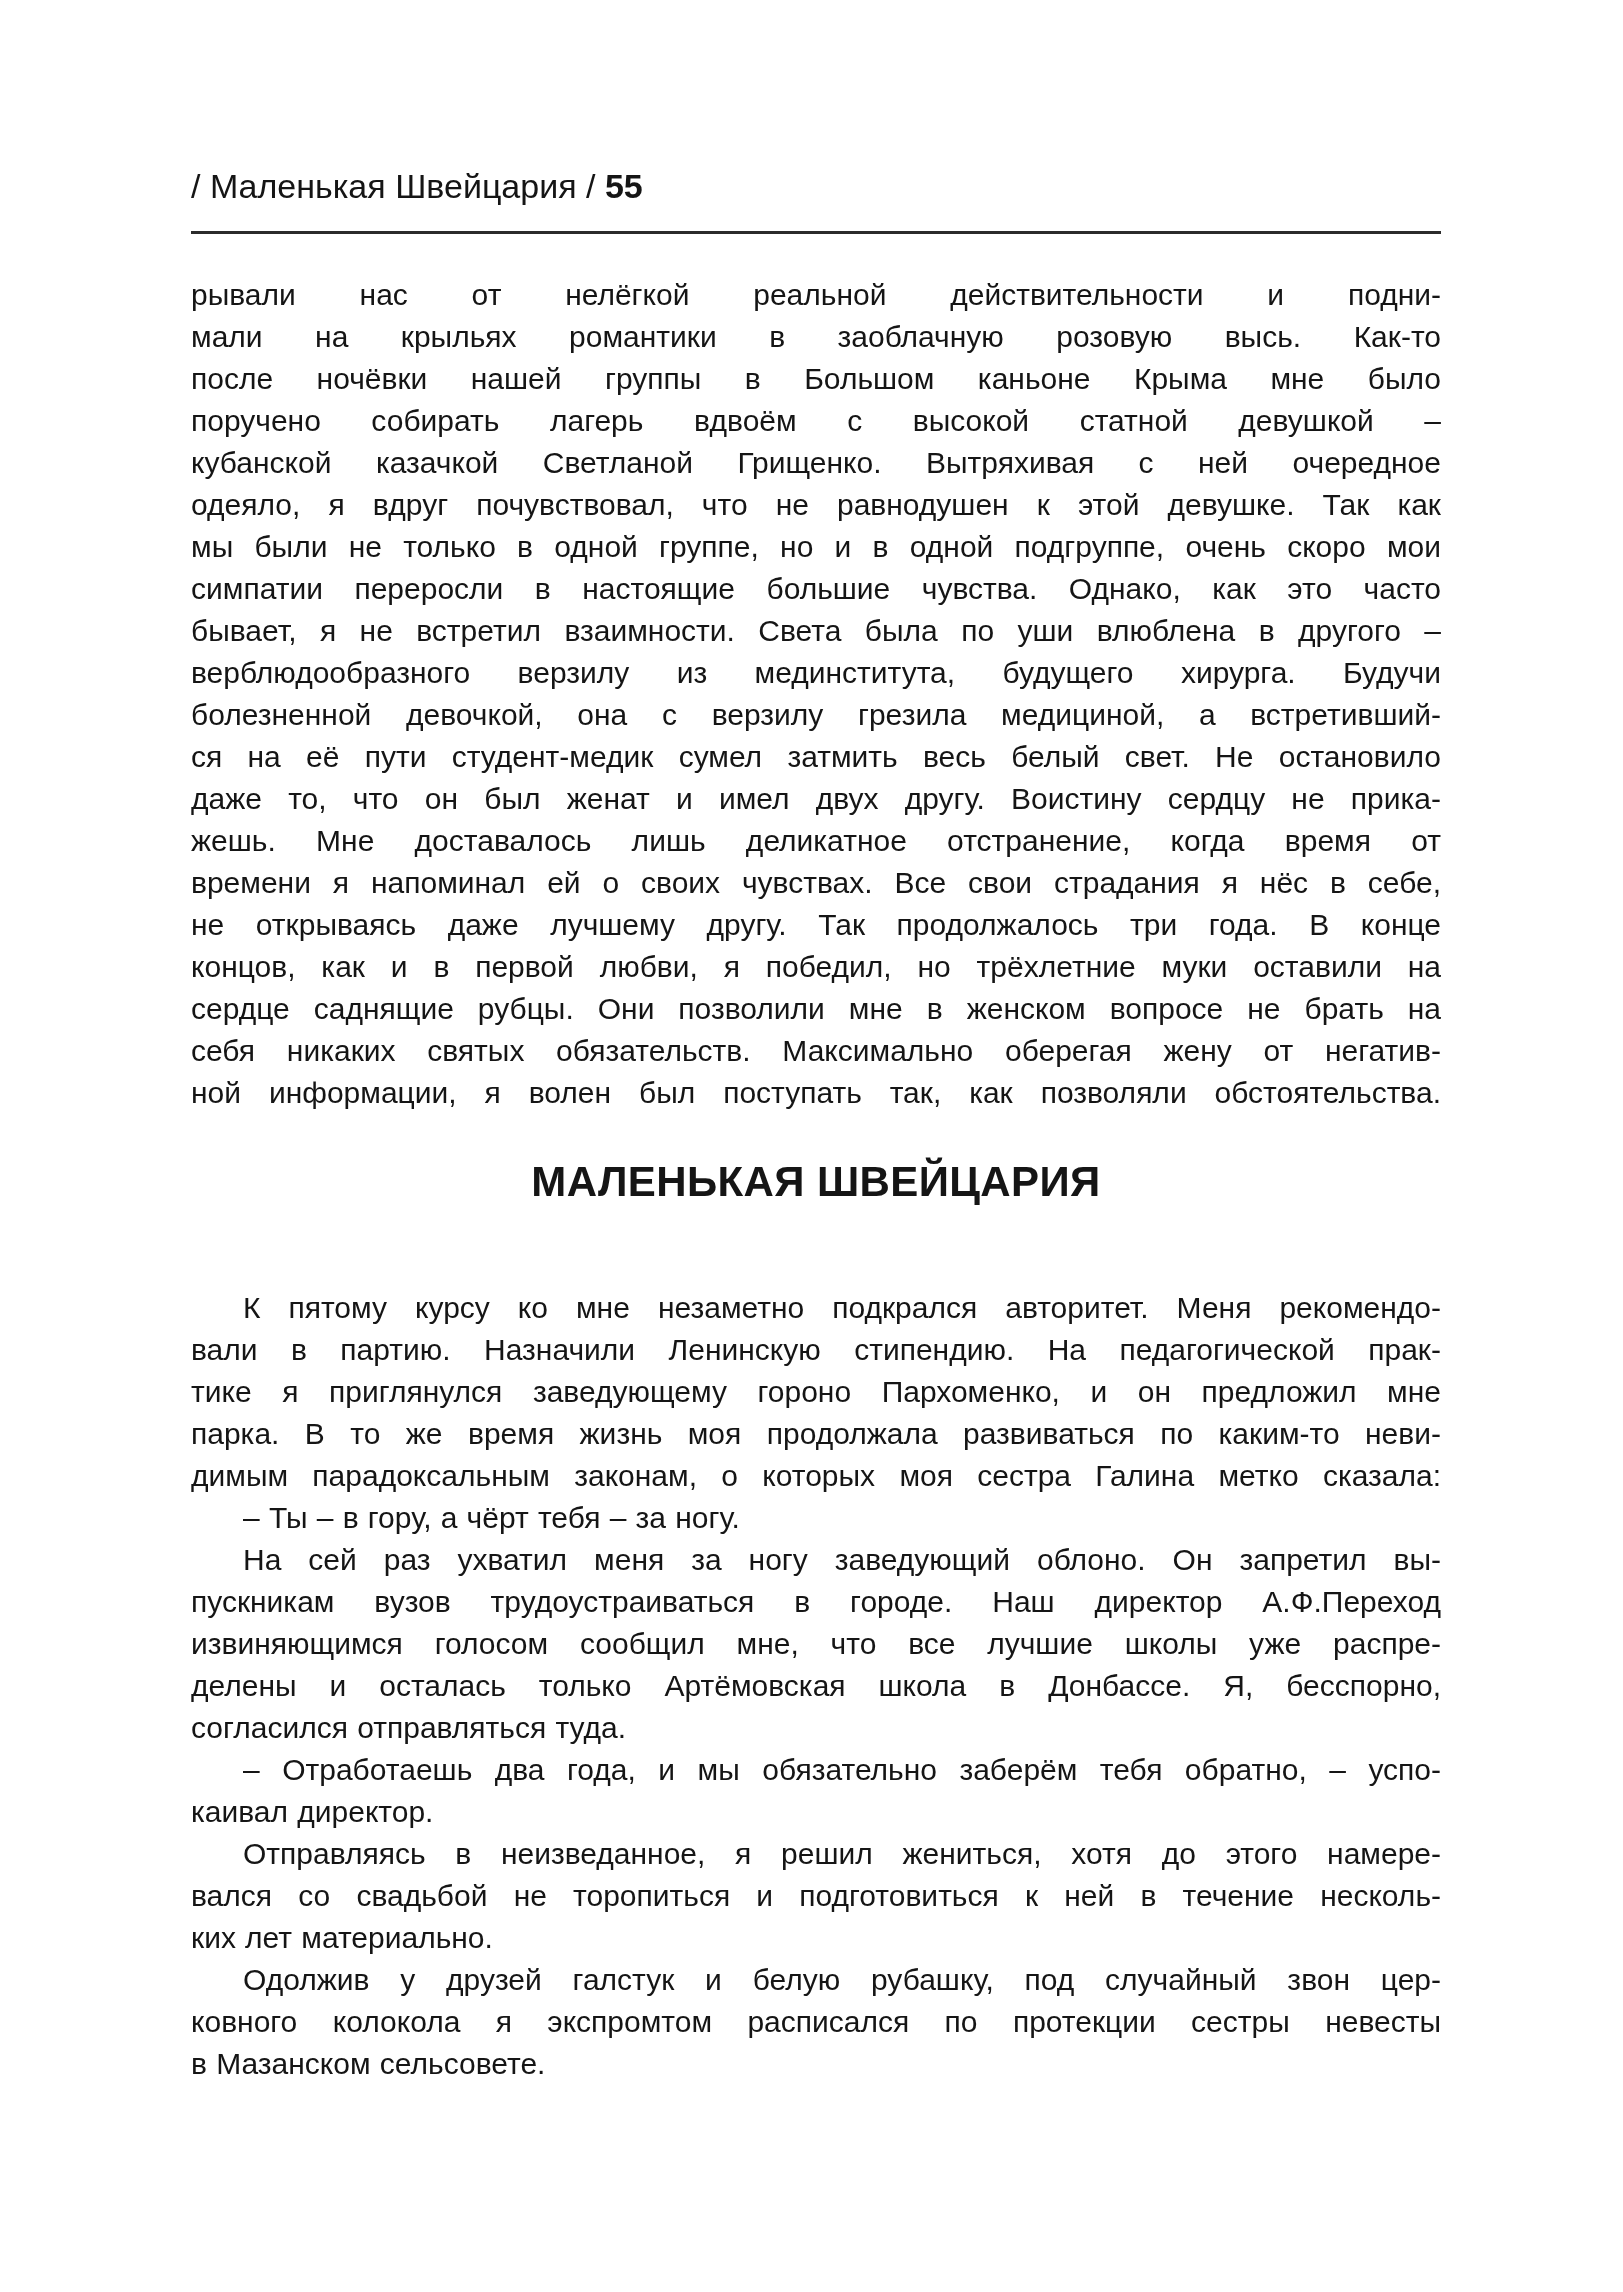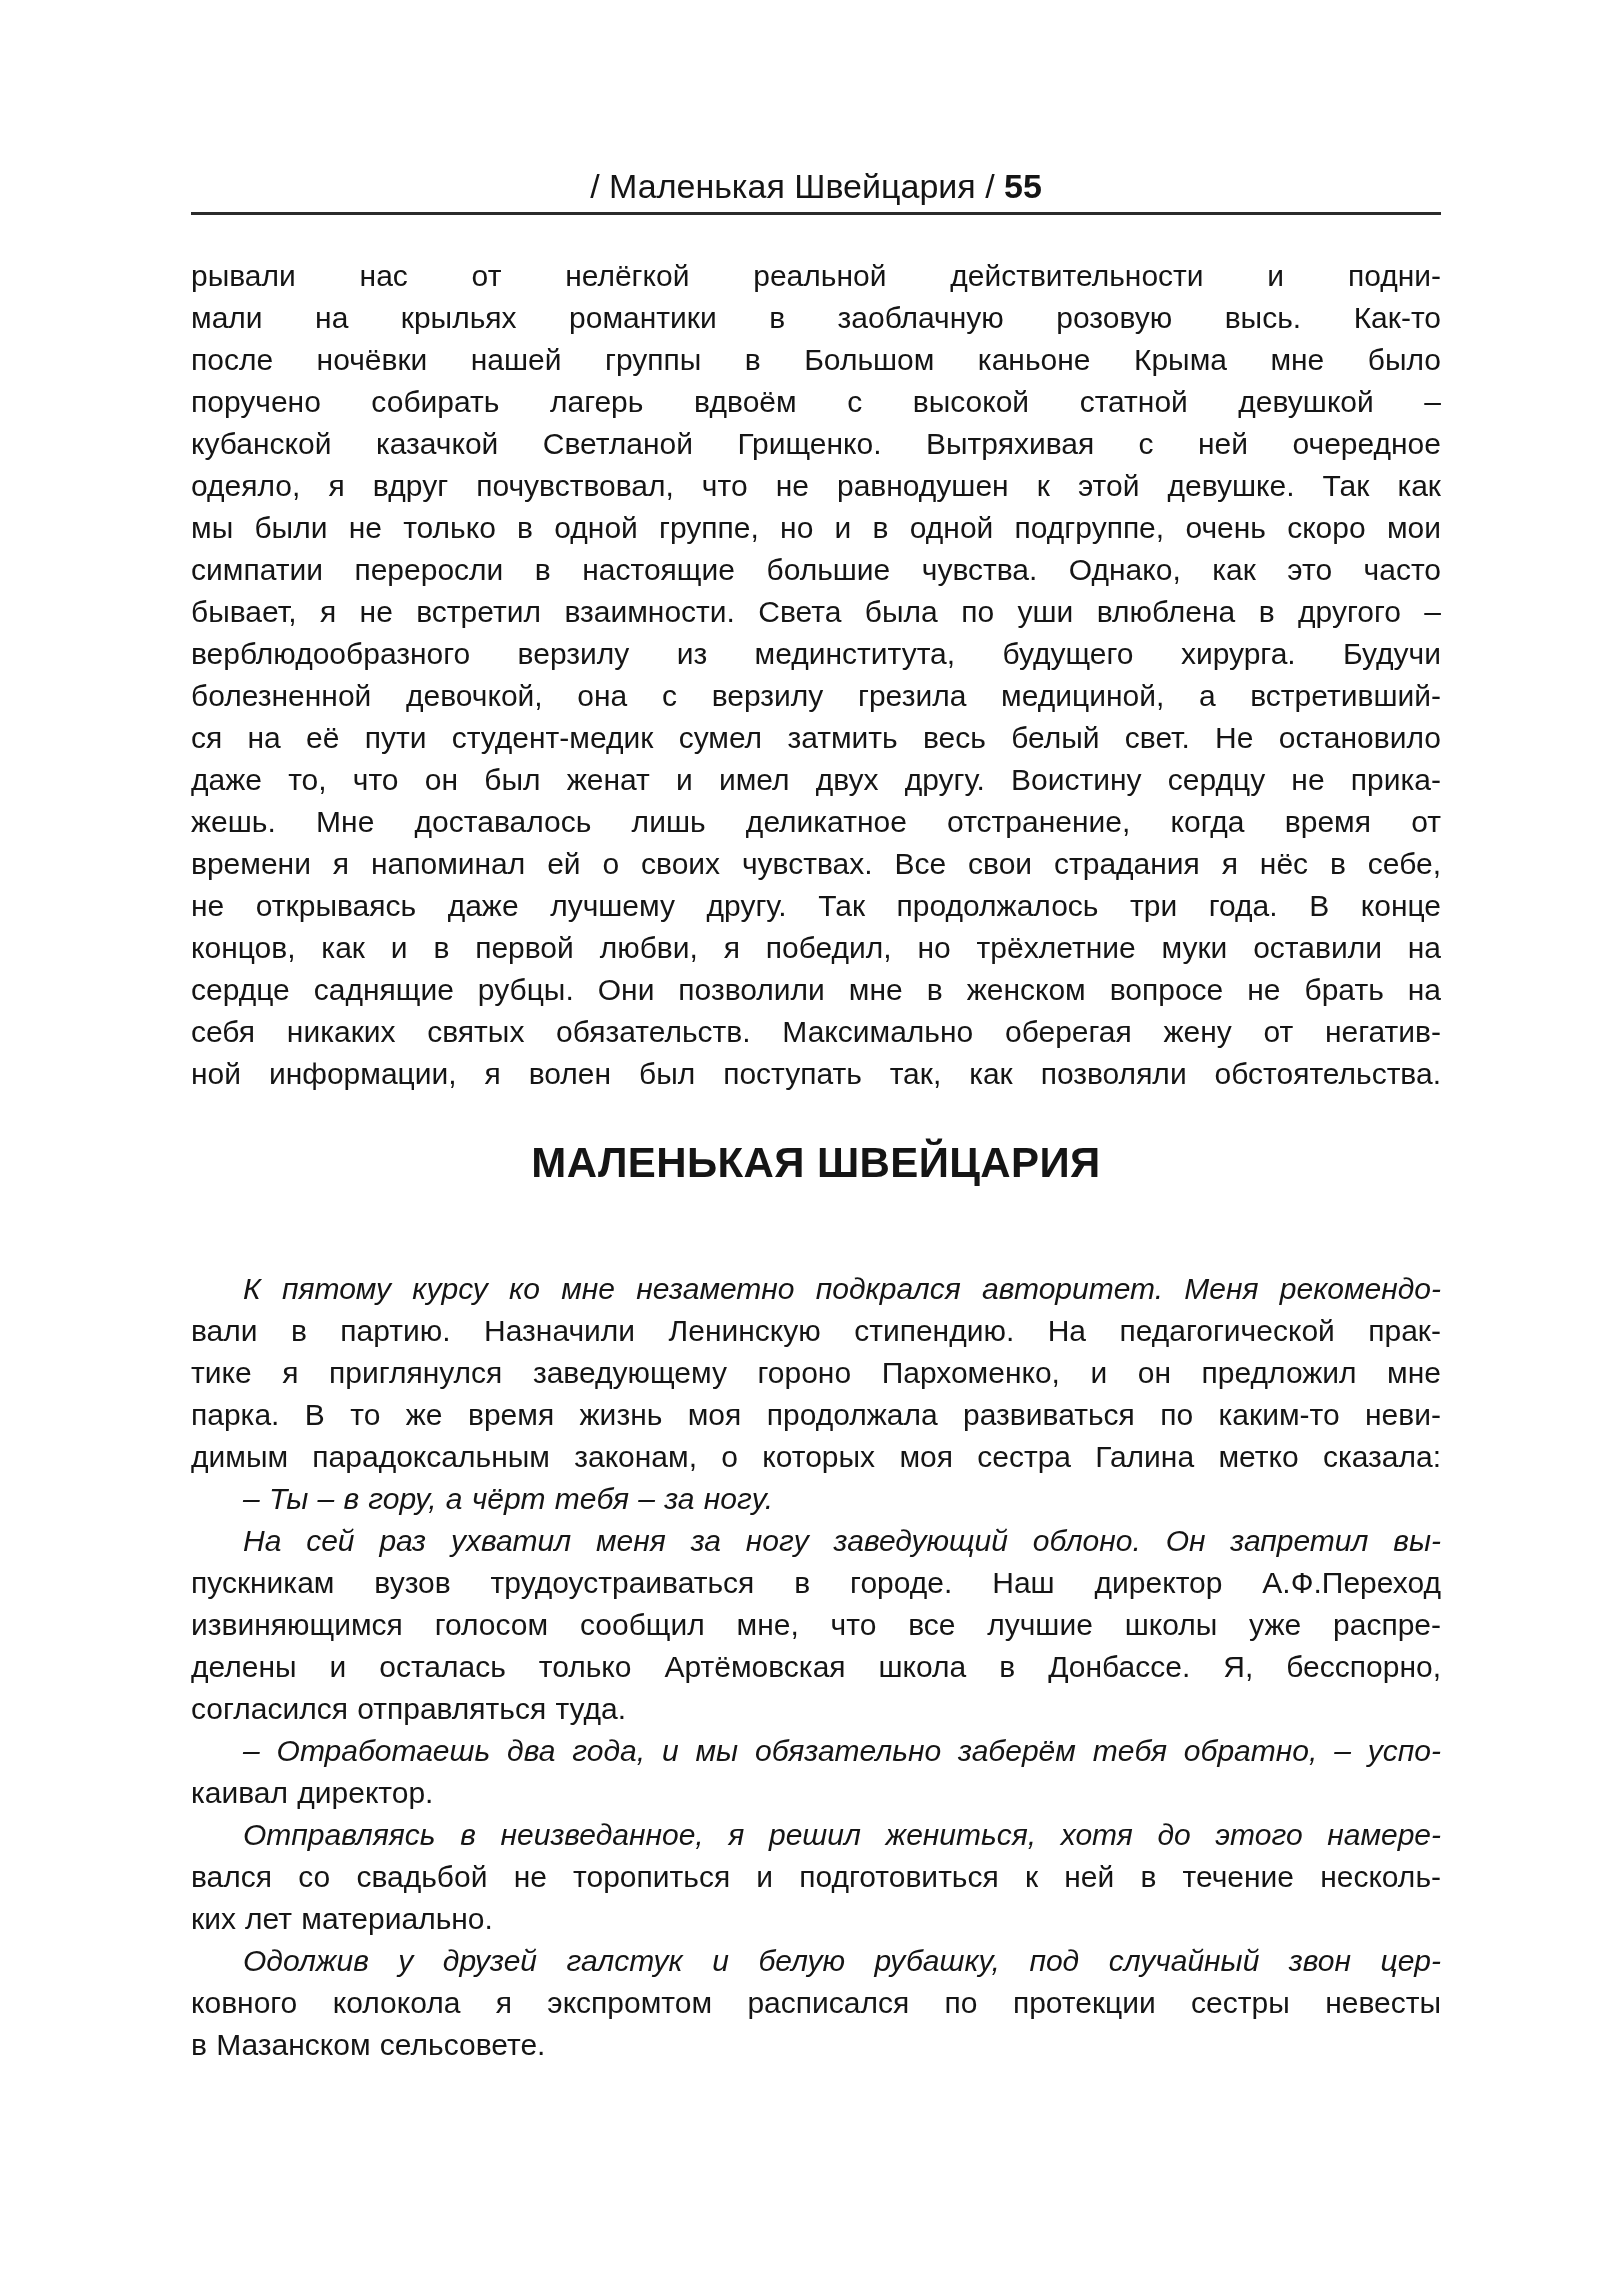--- a/index.html
+++ b/index.html
@@ -8,45 +8,45 @@
     width: 1624px; height: 2293px;
     background: #ffffff;
     color: var(--text, #151515);
     font-family: "Liberation Sans", "DejaVu Sans", sans-serif;
     overflow: hidden;
   }
   .page { position: absolute; left: 191px; top: 0; width: 1250px; }
 
   header.running {
     margin-top: 167px;
-    text-align: center;
+    text-align: left;
     font-size: 34px;
     line-height: 39px;
-    padding-bottom: 6px;
+    padding-bottom: 25px;
     border-bottom: 3.6px solid var(--rule, #2b2b2b);
   }
   header.running .pn { font-weight: 700; }
 
   main { margin-top: 40px; }
 
   .para { margin: 0; }
   .line {
     font-size: 30px;
     line-height: 42px;
     height: 42px;
     overflow: hidden;
     text-align: justify;
     text-align-last: justify;
     word-spacing: 0.9px;
   }
   .line.last {
     text-align: center;
     text-align-last: left;
   }
-  .para.indent .line:first-child { text-indent: 52px; font-style: italic; }
+  .para.indent .line:first-child { text-indent: 52px; }
 
   h1.chapter {
     margin: 36px 0 74px 0;
     text-align: center;
     font-size: 42px;
     line-height: 63px;
     font-weight: 600;
     letter-spacing: 0.4px;
   }
 </style>

